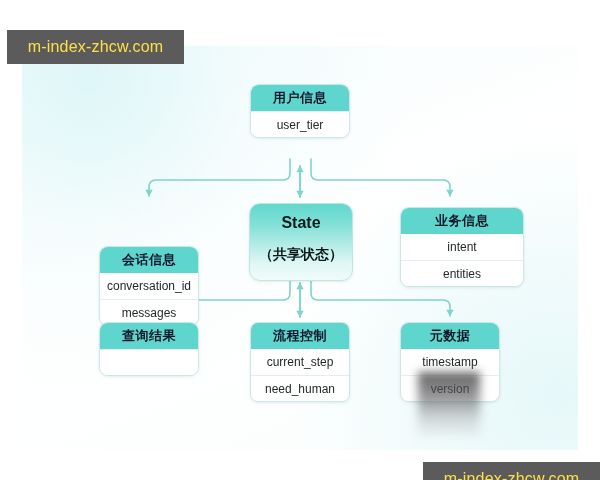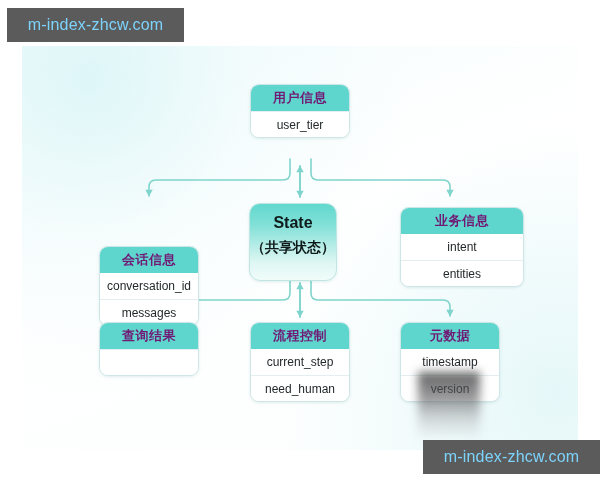--- a/index.html
+++ b/index.html
@@ -56,21 +56,21 @@
     overflow: hidden;
     box-shadow: 0 1px 3px rgba(90,140,145,0.16);
   }
   .node-head {
     box-sizing: border-box;
     height: 26px;
     line-height: 26px;
     text-align: center;
     font-size: 13px;
     font-weight: bold;
-    color: #701a75;
+    color: #0f172a;
     background: #5fd6cd;
     letter-spacing: 0.5px;
   }
   .node-row {
     box-sizing: border-box;
     height: 26px;
     line-height: 26px;
     text-align: center;
     font-size: 12px;
     color: #23292b;
@@ -95,45 +95,46 @@
     font-size: 16px;
     font-weight: bold;
     color: #0e1a1a;
     line-height: 20px;
   }
   .state-sub {
     font-size: 14px;
     font-weight: bold;
     color: #0e1a1a;
     line-height: 20px;
-    margin-top: 4px;
+    margin-top: 11px;
   }
 
   
   .smudge {
     position: absolute;
     left: 418px;
     top: 372px;
     width: 62px;
     height: 68px;
     background: linear-gradient(180deg, rgba(60,60,62,0.80) 0%, rgba(92,92,95,0.62) 38%, rgba(150,150,152,0.34) 68%, rgba(255,255,255,0) 100%);
     filter: blur(5px);
     pointer-events: none;
   }
 
   
   .watermark {
     position: absolute;
     background: #5b5b5b;
-    color: #7dd3fc;
+    color: #fde047;
     font-size: 16px;
     letter-spacing: 0.2px;
     display: flex;
     align-items: center;
     justify-content: center;
+    margin-top: 22px;
   }
   .watermark.top { left: 7px;  top: 8px;   width: 177px; height: 34px; }
   .watermark.bottom { left: 423px; top: 440px; width: 177px; height: 34px; }
 </style>
 </head>
 <body>
 
 <div id="stage">
 
   <div class="canvas"></div>
@@ -169,37 +170,37 @@
     <div class="node-head">用户信息</div>
     <div class="node-row">user_tier</div>
   </div>
 
   <div class="node" style="left:99px; top:202px; width:100px;margin-top:44px;">
     <div class="node-head">会话信息</div>
     <div class="node-row first">conversation_id</div>
     <div class="node-row">messages</div>
   </div>
 
-  <div class="node state" style="left:249px; top:203px; width:88px; height:78px;">
+  <div class="node state" style="left:249px; top:203px; width:104px; height:78px;">
     <div class="state-title">State</div>
     <div class="state-sub">（共享状态）</div>
   </div>
 
   <div class="node" style="left:400px; top:207px; width:124px;">
     <div class="node-head">业务信息</div>
     <div class="node-row first">intent</div>
     <div class="node-row">entities</div>
   </div>
 
   <div class="node" style="left:99px; top:322px; width:100px;">
     <div class="node-head">查询结果</div>
     <div class="node-row empty"></div>
   </div>
 
-  <div class="node" style="left:250px; top:322px; width:100px;">
+  <div class="node" style="left:250px; top:322px; width:100px;border-radius:8px;">
     <div class="node-head">流程控制</div>
     <div class="node-row first">current_step</div>
     <div class="node-row">need_human</div>
   </div>
 
   <div class="node" style="left:400px; top:322px; width:100px;">
     <div class="node-head">元数据</div>
     <div class="node-row first">timestamp</div>
     <div class="node-row">version</div>
   </div>

